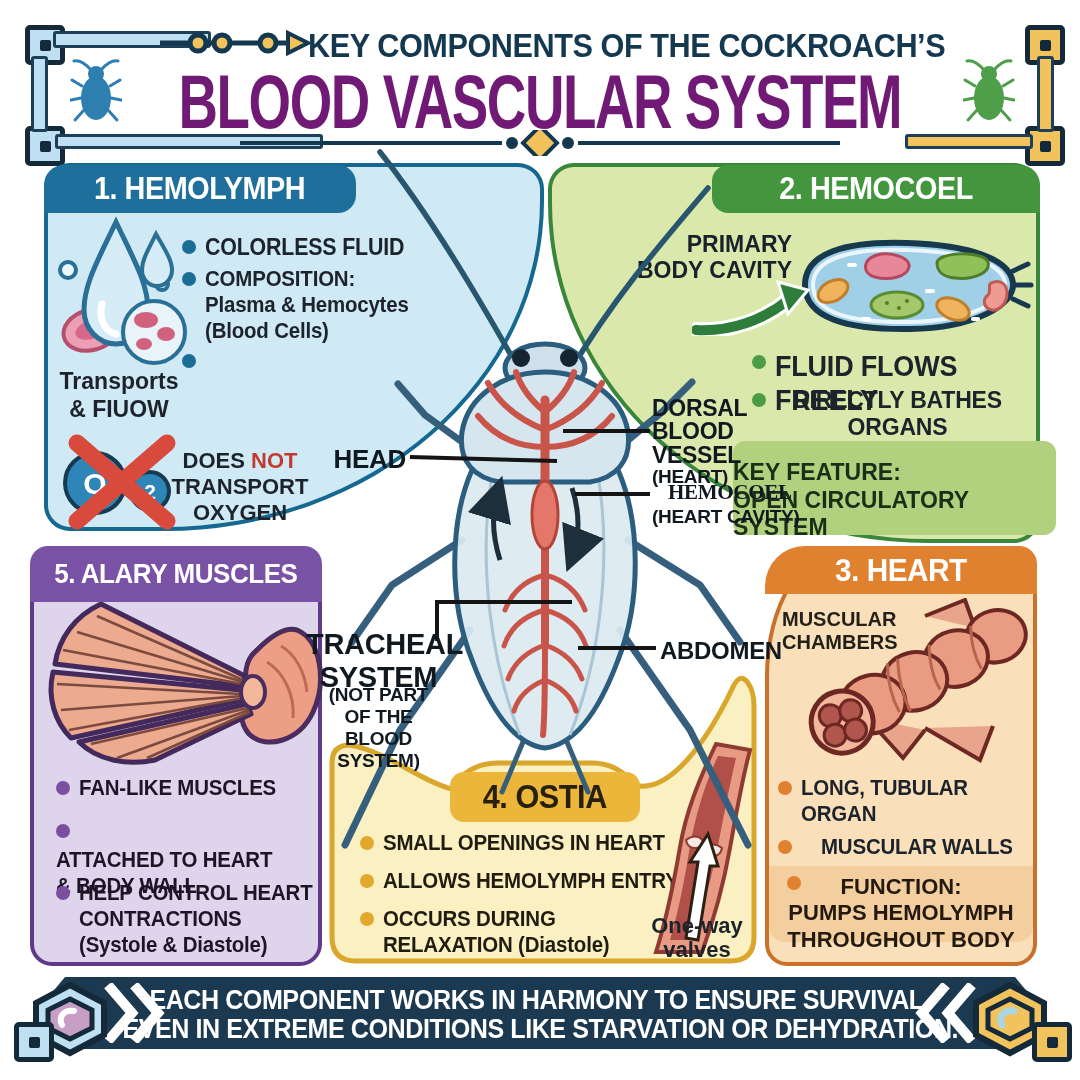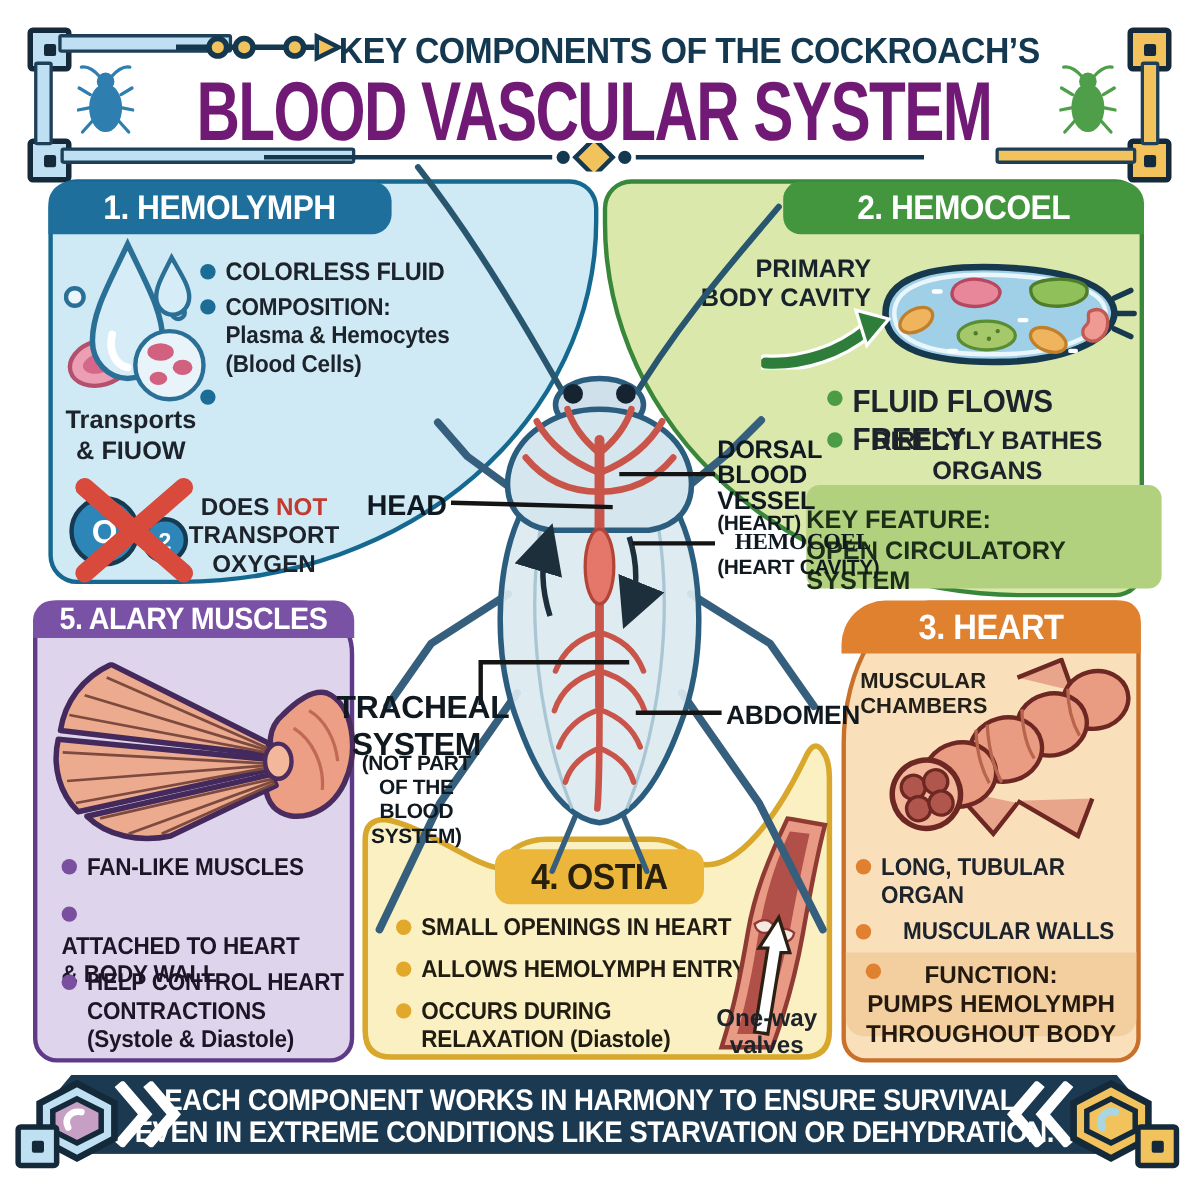--- a/index.html
+++ b/index.html
@@ -31,21 +31,21 @@
   .p-alary{left:30px;top:546px;width:292px;height:420px;background:#ded5ec;
      border:4px solid #5e3a88;border-radius:22px;border-top-right-radius:48px;}
   .p-heart{left:765px;top:546px;width:272px;height:420px;background:#f9dfba;
      border:4px solid #c9702a;border-radius:22px;border-top-left-radius:80px 130px;}
   .phead{position:absolute;box-sizing:border-box;display:flex;align-items:center;justify-content:center;
          color:#fff;font-weight:800;letter-spacing:-0.5px;}
   .h-hemolymph{left:44px;top:165px;width:312px;height:48px;background:#1e6f9c;
                border-radius:20px 18px 18px 0;font-size:31px;}
   .h-hemocoel{left:712px;top:165px;width:328px;height:48px;background:#44963e;
               border-radius:16px 20px 0 16px;font-size:31px;}
-  .h-alary{left:30px;top:546px;width:292px;height:34px;background:#7a52a5;
+  .h-alary{left:30px;top:546px;width:292px;height:56px;background:#7a52a5;
            border-radius:18px 18px 0 0;font-size:28px;}
   .h-heart{left:765px;top:546px;width:272px;height:48px;background:#e0812f;
            border-radius:40px 18px 0 0;font-size:32px;}
 
   
   .brow{position:absolute;display:flex;gap:9px;align-items:flex-start;}
   .dot{width:14px;height:14px;border-radius:50%;margin-top:6px;flex:none;}
   .dot.blue{background:#1c6d96;} .dot.green{background:#4c9b45;}
   .dot.orange{background:#e0812f;} .dot.purple{background:#7b4fa0;} .dot.gold{background:#e2a82c;}
   .bt{font-weight:800;font-size:21px;line-height:1.18;letter-spacing:-0.2px;color:#1d232b;}

